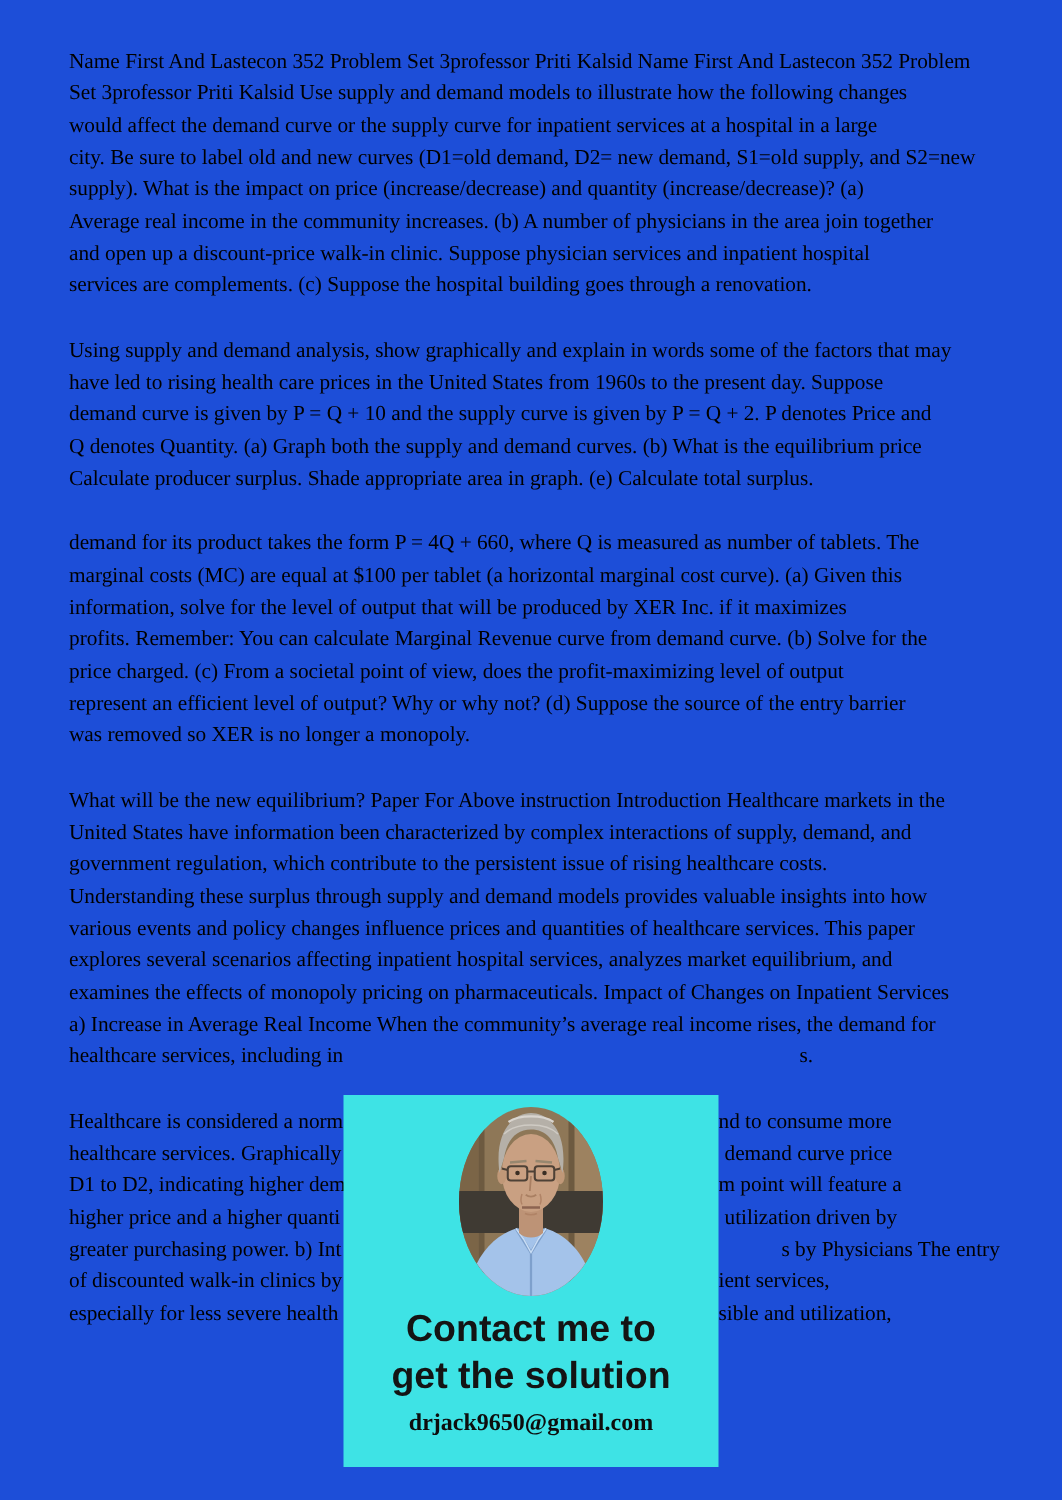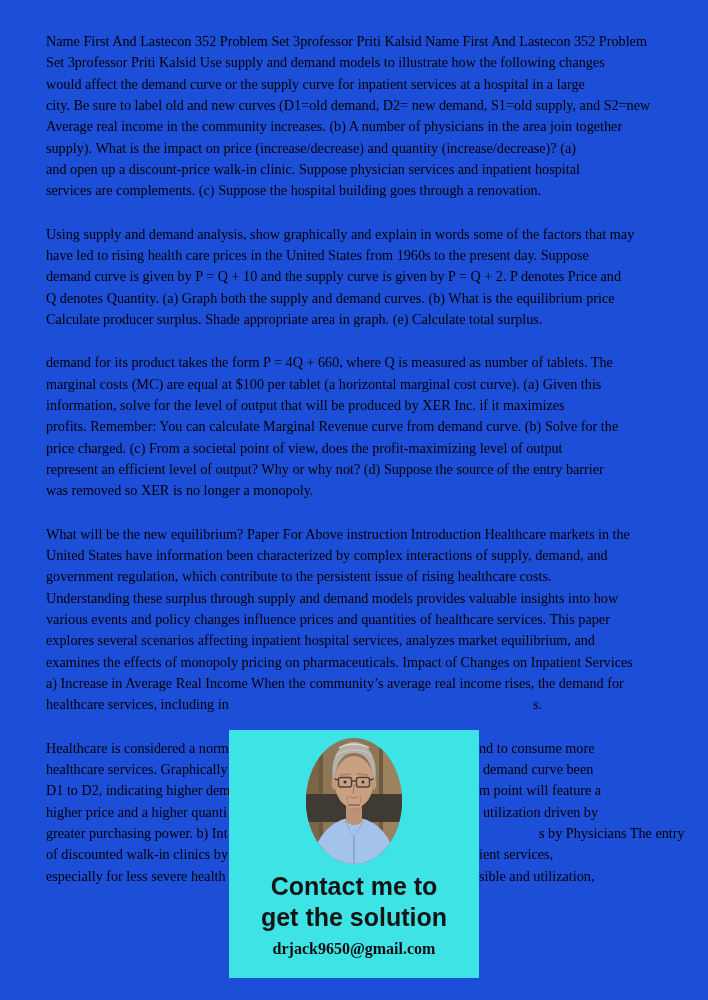--- a/index.html
+++ b/index.html
@@ -62,22 +62,22 @@
 <body>
 
 <div class="page">
 
   <div class="doc" id="doc">
       <div class="para">
         <div class="line">Name First And Lastecon 352 Problem Set 3professor Priti Kalsid Name First And Lastecon 352 Problem</div>
         <div class="line">Set 3professor Priti Kalsid Use supply and demand models to illustrate how the following changes</div>
         <div class="line">would affect the demand curve or the supply curve for inpatient services at a hospital in a large</div>
         <div class="line">city. Be sure to label old and new curves (D1=old demand, D2= new demand, S1=old supply, and S2=new</div>
+        <div class="line">supply). What is the impact on price (increase/decrease) and quantity (increase/decrease)? (a)</div>
         <div class="line">Average real income in the community increases. (b) A number of physicians in the area join together</div>
-        <div class="line">supply). What is the impact on price (increase/decrease) and quantity (increase/decrease)? (a)</div>
         <div class="line">and open up a discount-price walk-in clinic. Suppose physician services and inpatient hospital</div>
         <div class="line">services are complements. (c) Suppose the hospital building goes through a renovation.</div>
       </div>
       <div class="para">
         <div class="line">Using supply and demand analysis, show graphically and explain in words some of the factors that may</div>
         <div class="line">have led to rising health care prices in the United States from 1960s to the present day. Suppose</div>
         <div class="line">demand curve is given by P = Q + 10 and the supply curve is given by P = Q + 2. P denotes Price and</div>
         <div class="line">Q denotes Quantity. (a) Graph both the supply and demand curves. (b) What is the equilibrium price</div>
         <div class="line">Calculate producer surplus. Shade appropriate area in graph. (e) Calculate total surplus.</div>
       </div>
@@ -96,24 +96,24 @@
         <div class="line">government regulation, which contribute to the persistent issue of rising healthcare costs.</div>
         <div class="line">Understanding these surplus through supply and demand models provides valuable insights into how</div>
         <div class="line">various events and policy changes influence prices and quantities of healthcare services. This paper</div>
         <div class="line">explores several scenarios affecting inpatient hospital services, analyzes market equilibrium, and</div>
         <div class="line">examines the effects of monopoly pricing on pharmaceuticals. Impact of Changes on Inpatient Services</div>
         <div class="line">a) Increase in Average Real Income When the community’s average real income rises, the demand for</div>
         <div class="line"><span>healthcare services, including in</span><span class="right-frag" style="left: 487px;">s.</span></div>
       </div>
       <div class="para">
         <div class="line"><span>Healthcare is considered a norm</span><span class="right-frag" style="left: 433px;">nd to consume more</span></div>
-        <div class="line"><span>healthcare services. Graphically</span><span class="right-frag" style="left: 437px;">demand curve been</span></div>
+        <div class="line"><span>healthcare services. Graphically</span><span class="right-frag" style="left: 437px;">demand curve price</span></div>
         <div class="line"><span>D1 to D2, indicating higher dem</span><span class="right-frag" style="left: 433px;">m point will feature a</span></div>
         <div class="line"><span>higher price and a higher quanti</span><span class="right-frag" style="left: 437px;">utilization driven by</span></div>
-        <div class="line"><span>greater purchasing power. b) Int</span><span class="right-frag" style="left: 453px; padding-left: 40px;">s by Physicians The entry</span></div>
+        <div class="line"><span>greater purchasing power. b) Int</span><span class="right-frag" style="left: 435px; padding-left: 40px;">s by Physicians The entry</span></div>
         <div class="line"><span>of discounted walk-in clinics by</span><span class="right-frag" style="left: 433px;">ient services,</span></div>
         <div class="line"><span>especially for less severe health</span><span class="right-frag" style="left: 433px;">sible and utilization,</span></div>
       </div>
     </div>
 
   <div class="overlay-card" id="overlay-card" style="background: rgb(62, 227, 229);">
     <div class="photo-oval">
       <svg viewBox="0 0 96 126" width="96" height="126" xmlns="http://www.w3.org/2000/svg">
 
         <rect x="0" y="0" width="96" height="126" fill="#8e7757"></rect>

